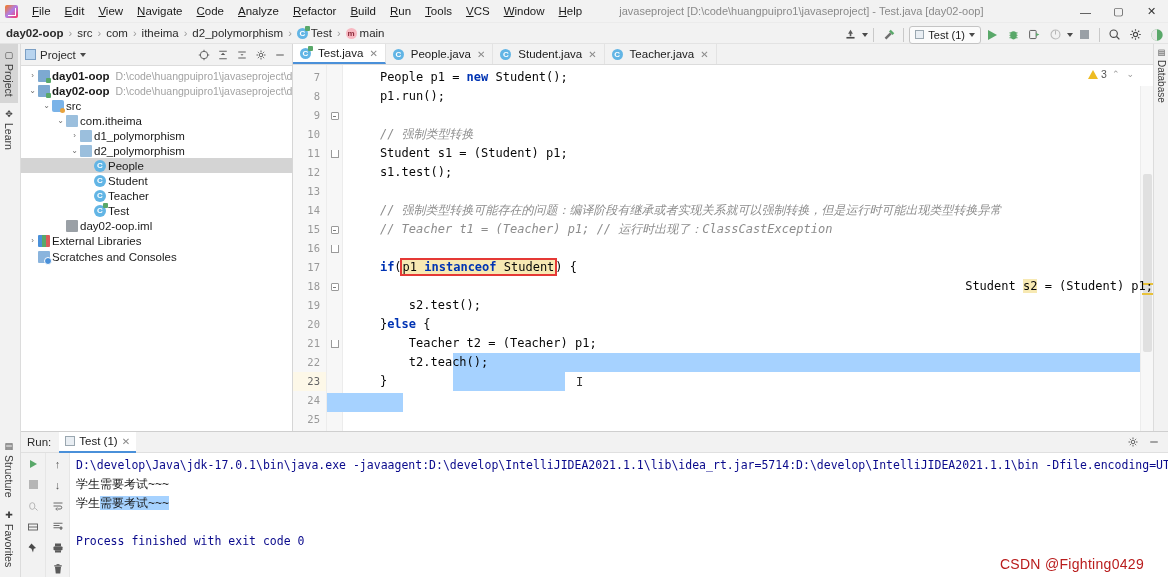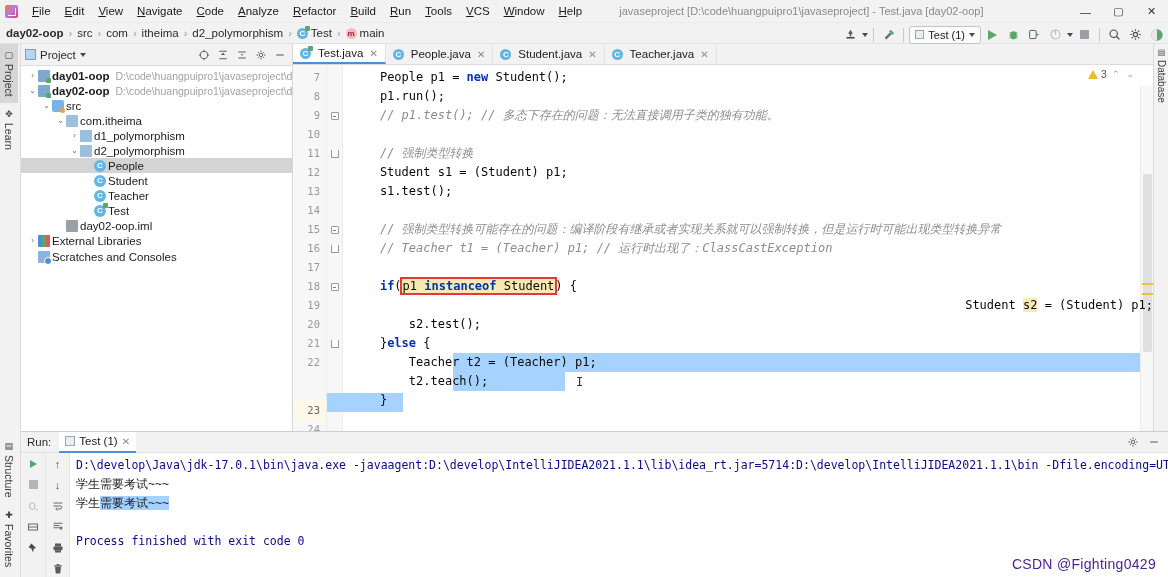--- a/index.html
+++ b/index.html
@@ -142,21 +142,21 @@
   }
   .etab.active { background:#ffffff; border-bottom:2px solid #4a90d9; }
   .etab .x { color:#8a8a8a; font-size:10px; margin-left:2px; }
 
   .code-wrap { position:relative; height:366px; display:flex; background:#ffffff; overflow:hidden; }
   .gutter {
     width:34px; background:#f7f7f7; border-right:1px solid #ececec; flex:none;
     padding-top:3px; text-align:right;
   }
   .gnum { height:19px; line-height:19px; font-family:"DejaVu Sans Mono", monospace; font-size:10.5px; color:#999; padding-right:6px; }
-  .gnum.curr { background:#fdf8e8; color:#666;margin-top:29px; }
+  .gnum.curr { background:#fdf8e8; color:#666; }
   .foldcol { width:16px; background:#f7f7f7; border-right:1px solid #ececec; flex:none; padding-top:3px; }
   .foldrow { height:19px; display:flex; align-items:center; justify-content:center; }
   .fold-open { width:8px;height:8px; border:1px solid #9a9a9a; border-radius:1px; background:#fff; position:relative; }
   .fold-open::after{content:"";position:absolute;left:1.5px;top:3px;width:3px;height:1px;background:#7a7a7a;}
   .fold-bot { width:8px;height:8px; border:1px solid #9a9a9a; border-top:none; border-radius:0 0 1px 1px; background:#fff; }
 
   .codecol { flex:1; position:relative; padding-top:3px; overflow:hidden; }
   .cline {
     height:19px; line-height:19px; font-family:"DejaVu Sans Mono", monospace; font-size:12px;
     color:#080808; white-space:pre; padding-left:8px; position:relative;
@@ -211,21 +211,21 @@
   .rp-toolbar2 { width:24px; background:#f2f2f2; border-right:1px solid #e6e6e6; padding-top:3px; display:flex; flex-direction:column; align-items:center; gap:6px; }
   .rtb { width:17px;height:15px; display:flex;align-items:center;justify-content:center; font-size:11px; color:#555; }
   .console { flex:1; background:#ffffff; padding:3px 0 0 6px; overflow:hidden; }
   .cons-line {
     font-family:"DejaVu Sans Mono", monospace; font-size:11.5px; color:#0a0a8c; line-height:19px; white-space:pre;
   }
   .cons-line.cn { font-family:"Liberation Sans", sans-serif; font-size:12px; color:#1a1a1a; }
   .cons-sel { background:#a6d2ff; }
 
   .watermark {
-    position:absolute; right:12px; bottom:5px; font-size:14px; color:#4c1d95;
+    position:absolute; right:24px; bottom:5px; font-size:14px; color:#b91c1c;
     font-family:"Liberation Sans", sans-serif; letter-spacing:0.3px;
   }
 
   .stop-sq { width:9px;height:9px;background:#9aa0a6; }
 </style>
 </head>
 <body>
 
 <div class="app">
 
@@ -575,21 +575,20 @@
           <div class="foldrow"></div>
           <div class="foldrow">
             <span class="fold-bot"></span>
           </div>
           <div class="foldrow"></div>
           <div class="foldrow"></div>
         </div>
       <div class="codecol" id="codecol">
           <div class="cline" style="position: relative; z-index: 2; background: transparent;">    <span class="pl">People p1 = </span><span class="kw">new</span><span class="pl"> Student();</span></div>
           <div class="cline" style="position: relative; z-index: 2; background: transparent;">    p1.run();</div>
-          <div class="cline" style="position: relative; z-index: 2; background: transparent;">    <span class="cmt">// p1.test(); // 多态下存在的问题：无法直接调用子类的独有功能。</span></div>
           <div class="cline" style="position: relative; z-index: 2; background: transparent;">&nbsp;</div>
           <div class="cline" style="position: relative; z-index: 2; background: transparent;">    <span class="cmt">// 强制类型转换</span></div>
           <div class="cline" style="position: relative; z-index: 2; background: transparent;">    Student s1 = (Student) p1;</div>
           <div class="cline" style="position: relative; z-index: 2; background: transparent;">    s1.test();</div>
           <div class="cline" style="position: relative; z-index: 2; background: transparent;">&nbsp;</div>
           <div class="cline" style="position: relative; z-index: 2; background: transparent;">    <span class="cmt">// 强制类型转换可能存在的问题：编译阶段有继承或者实现关系就可以强制转换，但是运行时可能出现类型转换异常</span></div>
           <div class="cline" style="position: relative; z-index: 2; background: transparent;">    <span class="cmt">// Teacher t1 = (Teacher) p1; // 运行时出现了：ClassCastException</span></div>
           <div class="cline" style="position: relative; z-index: 2; background: transparent;">&nbsp;</div>
           <div class="cline" style="position: relative; z-index: 2; background: transparent;">    <span class="kw">if</span>(<span class="hl-box">p1 <span class="kw">instanceof</span> Student</span>) {</div>
           <div class="cline" style="position: relative; z-index: 2; background: transparent; text-align: right;">        Student <span class="hl-ident">s2</span> = (Student) p1;</div>

